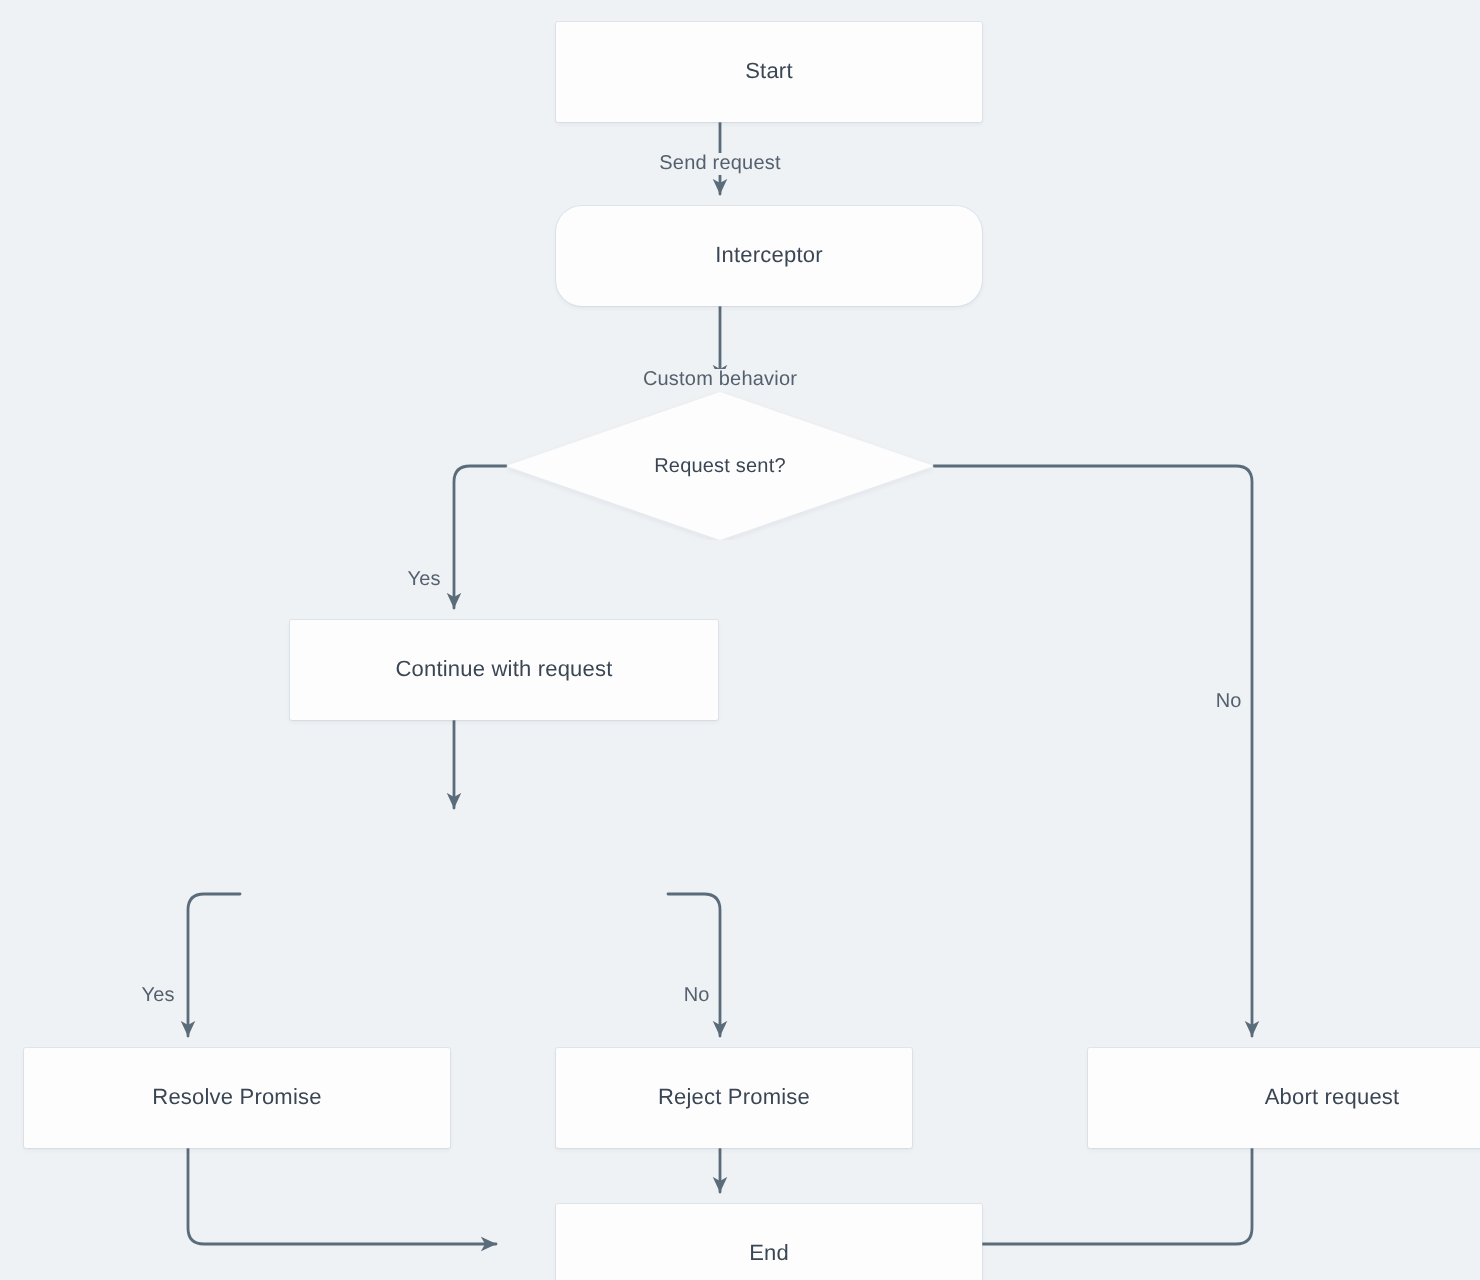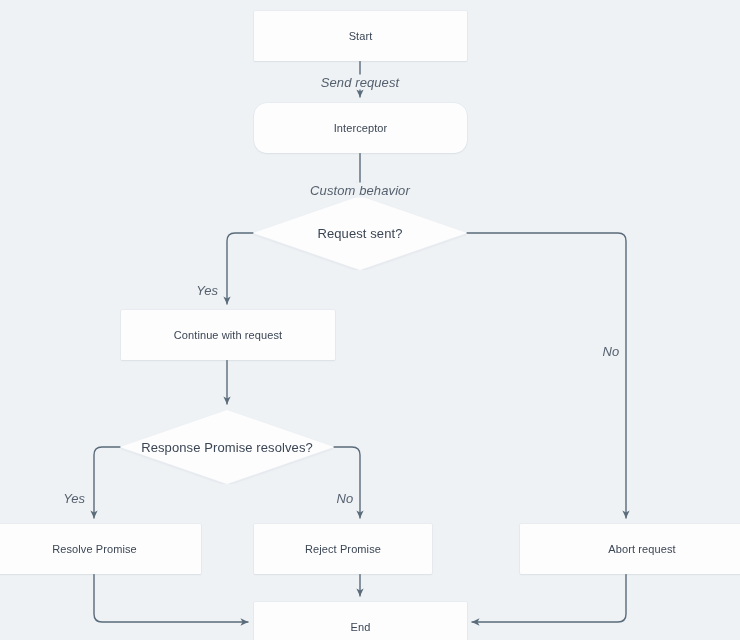--- a/index.html
+++ b/index.html
@@ -34,54 +34,54 @@
     display: flex;
     align-items: center;
     justify-content: center;
     text-align: center;
   }
   .node.box {
     background: #fdfdfe;
     box-shadow: 0 1px 2px rgba(55, 70, 90, 0.07),
                 0 0 0 0.5px rgba(200, 210, 222, 0.35);
     border-radius: 1px;
+    margin-left: 24px;
   }
   .node.box .nlabel {
     font-size: 11px;
     color: #3b4654;
     letter-spacing: 0.1px;
     line-height: 1.3;
     padding: 0 8px;
   }
   .node.diamond {
     background: transparent;
   }
   .diamond-shape {
     position: absolute;
     left: 0;
     top: 0;
     width: 100%;
     height: 100%;
   }
   .diamond .nlabel {
     position: relative;
-    font-size: 13px;
+    font-size: 10px;
     color: #3b4654;
     letter-spacing: 0.1px;
     z-index: 2;
   }
   .edge-label {
     position: absolute;
-    font-size: 13px;
+    font-size: 10px;
     color: #55606e;
     letter-spacing: 0.1px;
     white-space: nowrap;
     background: transparent;
     transform: translate(-50%, -50%);
-    font-style: italic;
   }
   .edge-label.mid {
     background: #eef2f5;
     padding: 0 4px;
   }
 </style>
 </head>
 <body>
 
 <div id="canvas">
@@ -122,26 +122,20 @@
     <svg class="diamond-shape" viewBox="0 0 214 74" preserveAspectRatio="none">
       <polygon points="107,0 214,37 107,74 0,37" fill="#fdfdfe" filter="url(#nodeshadow)"></polygon>
     </svg>
     <span class="nlabel">Request sent?</span>
   </div>
 
   <div class="node box" style="left:121px; top:310px; width:214px; height:50px;">
     <span class="nlabel">Continue with request</span>
   </div>
 
-  <div class="node diamond" style="left:120px; top:410px; width:214px; height:74px;">
-    <svg class="diamond-shape" viewBox="0 0 214 74" preserveAspectRatio="none">
-      <polygon points="107,0 214,37 107,74 0,37" fill="#fdfdfe" filter="url(#nodeshadow)"></polygon>
-    </svg>
-    <span class="nlabel">Response Promise resolves?</span>
-  </div>
 
   <div class="node box" style="left:-12px; top:524px; width:213px; height:50px;">
     <span class="nlabel">Resolve Promise</span>
   </div>
 
   <div class="node box" style="left:254px; top:524px; width:178px; height:50px;">
     <span class="nlabel">Reject Promise</span>
   </div>
 
   <div class="node box" style="left:520px; top:524px; width:228px; height:50px;padding-left:16px;">

